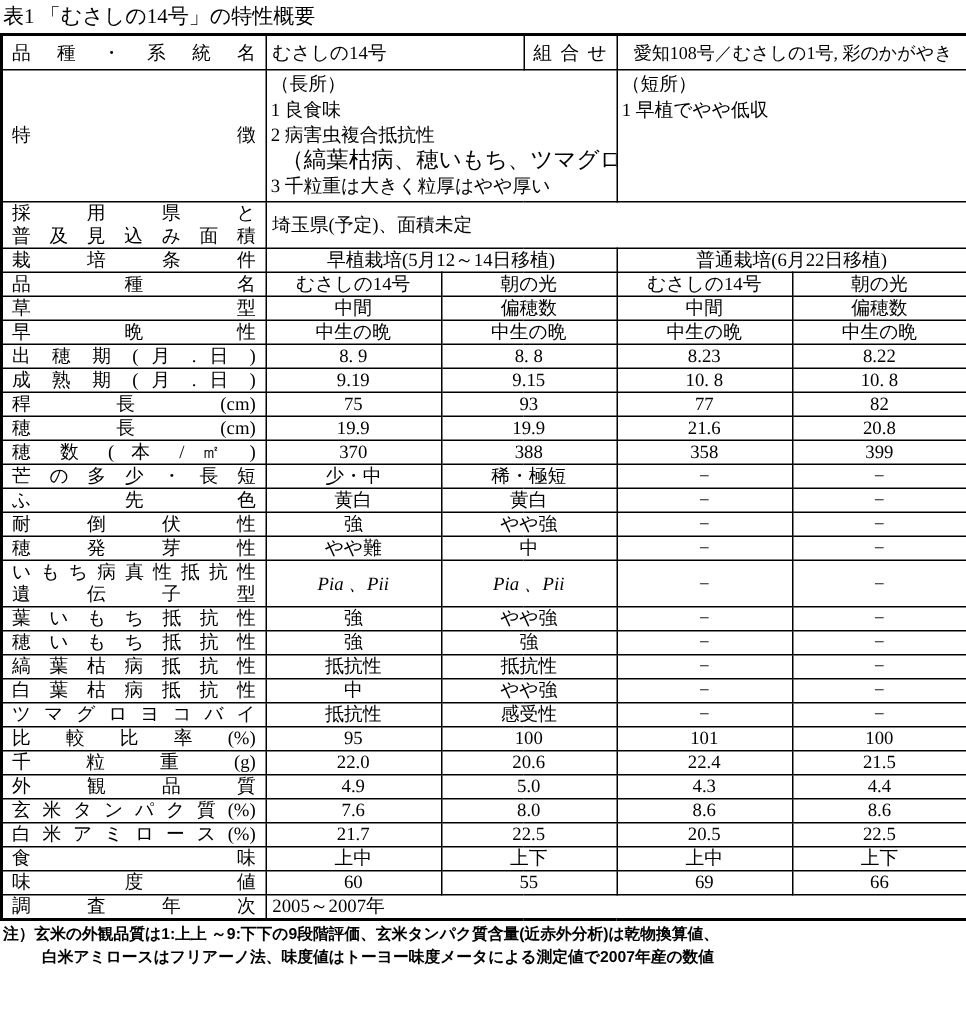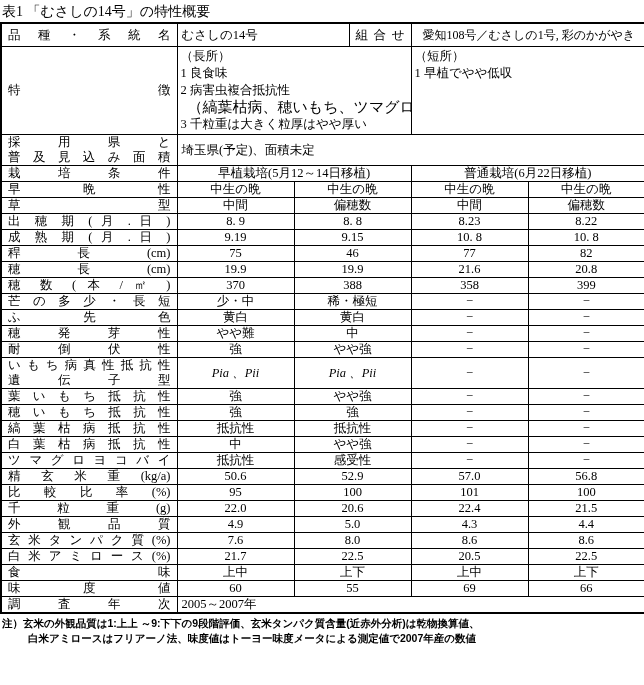--- a/index.html
+++ b/index.html
@@ -68,53 +68,60 @@
     <td class="left" colspan="5">埼玉県(予定)、面積未定</td>
   </tr>
 
 
   <tr>
     <td class="lbl">栽 培 条 件</td>
     <td colspan="3">早植栽培(5月12～14日移植)</td>
     <td colspan="2">普通栽培(6月22日移植)</td>
   </tr>
 
-
+  <tr>
+    <td class="lbl">品 種 名</td>
+    <td>むさしの14号</td>
+    <td colspan="2">朝の光</td>
+    <td>むさしの14号</td>
+    <td>朝の光</td>
+  </tr>
+
+  <tr>
+    <td class="lbl">草 型</td>
+    <td>中間</td>
+    <td colspan="2">偏穂数</td>
+    <td>中間</td>
+    <td>偏穂数</td>
+  </tr>
   <tr>
     <td class="lbl">早 晩 性</td>
     <td>中生の晩</td>
     <td colspan="2">中生の晩</td>
     <td>中生の晩</td>
     <td>中生の晩</td>
   </tr>
   <tr>
-    <td class="lbl">草 型</td>
-    <td>中間</td>
-    <td colspan="2">偏穂数</td>
-    <td>中間</td>
-    <td>偏穂数</td>
-  </tr>
-  <tr>
     <td class="lbl">出 穂 期 ( 月 . 日 )</td>
     <td>8. 9</td>
     <td colspan="2">8. 8</td>
     <td>8.23</td>
     <td>8.22</td>
   </tr>
   <tr>
     <td class="lbl">成 熟 期 ( 月 . 日 )</td>
     <td>9.19</td>
     <td colspan="2">9.15</td>
     <td>10. 8</td>
     <td>10. 8</td>
   </tr>
   <tr>
     <td class="lbl">稈 長 (cm)</td>
     <td>75</td>
-    <td colspan="2">46</td>
+    <td colspan="2">93</td>
     <td>77</td>
     <td>82</td>
   </tr>
   <tr>
     <td class="lbl">穂 長 (cm)</td>
     <td>19.9</td>
     <td colspan="2">19.9</td>
     <td>21.6</td>
     <td>20.8</td>
   </tr>
@@ -133,30 +140,30 @@
     <td>−</td>
   </tr>
   <tr>
     <td class="lbl">ふ 先 色</td>
     <td>黄白</td>
     <td colspan="2">黄白</td>
     <td>−</td>
     <td>−</td>
   </tr>
   <tr>
+    <td class="lbl">耐 倒 伏 性</td>
+    <td>強</td>
+    <td colspan="2">やや強</td>
+    <td>−</td>
+    <td>−</td>
+  </tr>
+  <tr>
     <td class="lbl">穂 発 芽 性</td>
     <td>やや難</td>
     <td colspan="2">中</td>
-    <td>−</td>
-    <td>−</td>
-  </tr>
-  <tr>
-    <td class="lbl">耐 倒 伏 性</td>
-    <td>強</td>
-    <td colspan="2">やや強</td>
     <td>−</td>
     <td>−</td>
   </tr>
   <tr class="tall">
     <td class="lbl prelines">いもち病真性抵抗性
 遺 伝 子 型</td>
     <td class="gen">Pia 、Pii</td>
     <td class="gen" colspan="2">Pia 、Pii</td>
     <td>−</td>
     <td>−</td>
@@ -190,27 +197,20 @@
     <td>−</td>
   </tr>
   <tr>
     <td class="lbl">ツ マ グ ロ ヨ コ バ イ</td>
     <td>抵抗性</td>
     <td colspan="2">感受性</td>
     <td>−</td>
     <td>−</td>
   </tr>
   <tr>
-    <td class="lbl">精 玄 米 重 (kg/a)</td>
-    <td>50.6</td>
-    <td colspan="2">52.9</td>
-    <td>57.0</td>
-    <td>56.8</td>
-  </tr>
-  <tr>
     <td class="lbl">比 較 比 率 (%)</td>
     <td>95</td>
     <td colspan="2">100</td>
     <td>101</td>
     <td>100</td>
   </tr>
   <tr>
     <td class="lbl">千 粒 重 (g)</td>
     <td>22.0</td>
     <td colspan="2">20.6</td>

